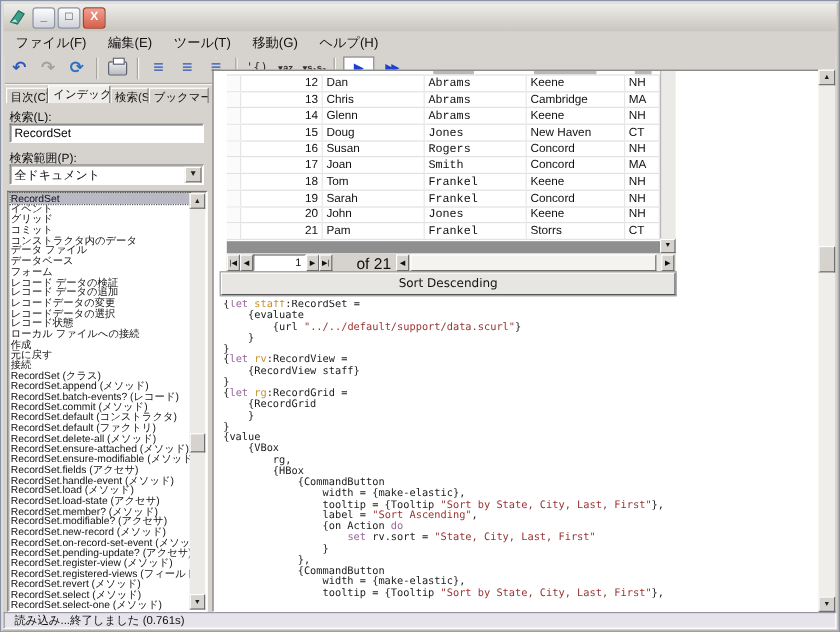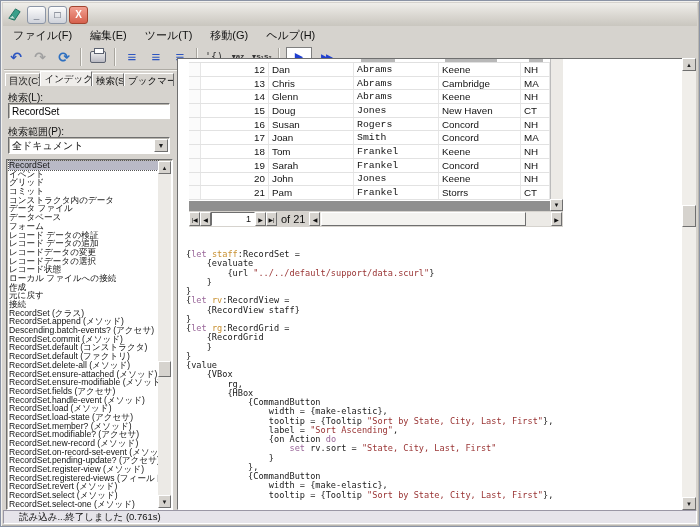--- a/index.html
+++ b/index.html
@@ -83,37 +83,37 @@
   .grid-vscroll{position:absolute;left:372px;top:0;width:13px;height:150px;background:#eceae6;border-left:1px solid #bbb;}
   .grid-grayfill{position:absolute;left:11px;top:142px;width:361px;height:10px;background:#8f8f8f;}
   .grid-vs-dn{position:absolute;left:372px;top:140px;width:13px;height:12px;background:#d6d3ce;
        border:1px solid;border-color:#fff #6f6f6f #6f6f6f #fff;font-size:6px;display:flex;align-items:center;justify-content:center;}
   
   .gridnav{position:absolute;left:11px;top:152px;width:374px;height:16px;background:#d6d3ce;display:flex;align-items:center;font-size:9px;}
   .nav-btn{width:11px;height:14px;background:#d6d3ce;border:1px solid;border-color:#fff #6f6f6f #6f6f6f #fff;
        display:flex;align-items:center;justify-content:center;font-size:6px;color:#111;flex:0 0 auto;}
   .nav-field{width:44px;height:14px;background:#fff;border:1px solid;border-color:#6f6f6f #fff #fff #6f6f6f;
        font-size:9px;text-align:right;padding:0 3px;line-height:13px;flex:0 0 auto;}
-  .nav-of{padding:0 4px;font-size:11px;flex:0 0 auto;}
+  .nav-of{padding:0 4px;font-size:13px;flex:0 0 auto;margin-left:16px;}
   .hscroll{position:relative;flex:1;height:14px;background:#eceae6;margin-right:1px;}
   .hs-l{position:absolute;left:0;top:0;} .hs-r{position:absolute;right:0;top:0;}
   .hs-thumb{position:absolute;left:12px;top:0;width:205px;height:14px;background:#fff;
        border:1px solid;border-color:#fff #6f6f6f #6f6f6f #fff;background:#f4f3f0;}
   
   .sortrow{position:absolute;left:6px;top:168px;width:379px;height:19px;display:flex;}
   .sort-btn{flex:1;background:#e8e6e2;border:1px solid;border-color:#fff #555 #555 #fff;outline:1px solid #9a9a9a;
        font-size:10px;display:flex;align-items:center;justify-content:center;font-family:"DejaVu Sans",sans-serif;}
   
   .code{position:absolute;left:8px;top:191px;right:16px;bottom:0;overflow:hidden;
         font-family:"DejaVu Sans Mono","Liberation Mono",monospace;font-size:8.6px;line-height:9.25px;}
   .code-line{white-space:pre;}
   .c-t{color:#1a1a1a;} .c-k{color:#996699;} .c-v{color:#c89030;} .c-s{color:#993333;}
   
   .statusbar{position:absolute;left:2px;right:2px;bottom:2px;height:14px;background:#e6e4ea;
-       border:1px solid;border-color:#9a97a5 #fff #fff #9a97a5;font-size:9.5px;display:flex;align-items:center;padding:0 15px;}
+       border:1px solid;border-color:#9a97a5 #fff #fff #9a97a5;font-size:9.5px;display:flex;align-items:center;padding:0 8px;}
 </style>
 </head>
 <body>
 
 <div id="window">
 
   <div class="titlebar">
     <svg class="app-icon" viewBox="0 0 16 16">
       <path d="M2 12 L9 2 L14 5 L8 14 Z" fill="#3aa08a" stroke="#1c6e5c"></path>
       <path d="M2 12 L6 9 L9 13 Z" fill="#bfe3d8" stroke="#1c6e5c" stroke-width="0.5"></path>
@@ -190,21 +190,21 @@
           <div class="idx-item">レコード データの追加</div>
           <div class="idx-item">レコードデータの変更</div>
           <div class="idx-item">レコードデータの選択</div>
           <div class="idx-item">レコード状態</div>
           <div class="idx-item">ローカル ファイルへの接続</div>
           <div class="idx-item">作成</div>
           <div class="idx-item">元に戻す</div>
           <div class="idx-item">接続</div>
           <div class="idx-item">RecordSet (クラス)</div>
           <div class="idx-item">RecordSet.append (メソッド)</div>
-          <div class="idx-item">Descending.batch-events? (アクセサ)</div>
+          <div class="idx-item">RecordSet.batch-events? (レコード)</div>
           <div class="idx-item">RecordSet.commit (メソッド)</div>
           <div class="idx-item">RecordSet.default (コンストラクタ)</div>
           <div class="idx-item">RecordSet.default (ファクトリ)</div>
           <div class="idx-item">RecordSet.delete-all (メソッド)</div>
           <div class="idx-item">RecordSet.ensure-attached (メソッド)</div>
           <div class="idx-item">RecordSet.ensure-modifiable (メソッド)</div>
           <div class="idx-item">RecordSet.fields (アクセサ)</div>
           <div class="idx-item">RecordSet.handle-event (メソッド)</div>
           <div class="idx-item">RecordSet.load (メソッド)</div>
           <div class="idx-item">RecordSet.load-state (アクセサ)</div>
@@ -329,20 +329,21 @@
       <div class="nav-btn">▶|</div>
       <div class="nav-of">of 21</div>
       <div class="hscroll">
         <div class="nav-btn hs-l">◀</div>
         <div class="hs-thumb"></div>
         <div class="nav-btn hs-r">▶</div>
       </div>
     </div>
 
     <div class="sortrow">
+      <div class="sort-btn">Sort Descending</div>
     </div>
 
     <div class="code" id="code-block">
         <div class="code-line"><span class="c-t">{</span><span class="c-k">let</span><span class="c-t"> </span><span class="c-v">staff</span><span class="c-t">:RecordSet =</span></div>
         <div class="code-line"><span class="c-t">    {evaluate</span></div>
         <div class="code-line"><span class="c-t">        {url </span><span class="c-s">"../../default/support/data.scurl"</span><span class="c-t">}</span></div>
         <div class="code-line"><span class="c-t">    }</span></div>
         <div class="code-line"><span class="c-t">}</span></div>
         <div class="code-line"><span class="c-t">{</span><span class="c-k">let</span><span class="c-t"> </span><span class="c-v">rv</span><span class="c-t">:RecordView =</span></div>
         <div class="code-line"><span class="c-t">    {RecordView staff}</span></div>

